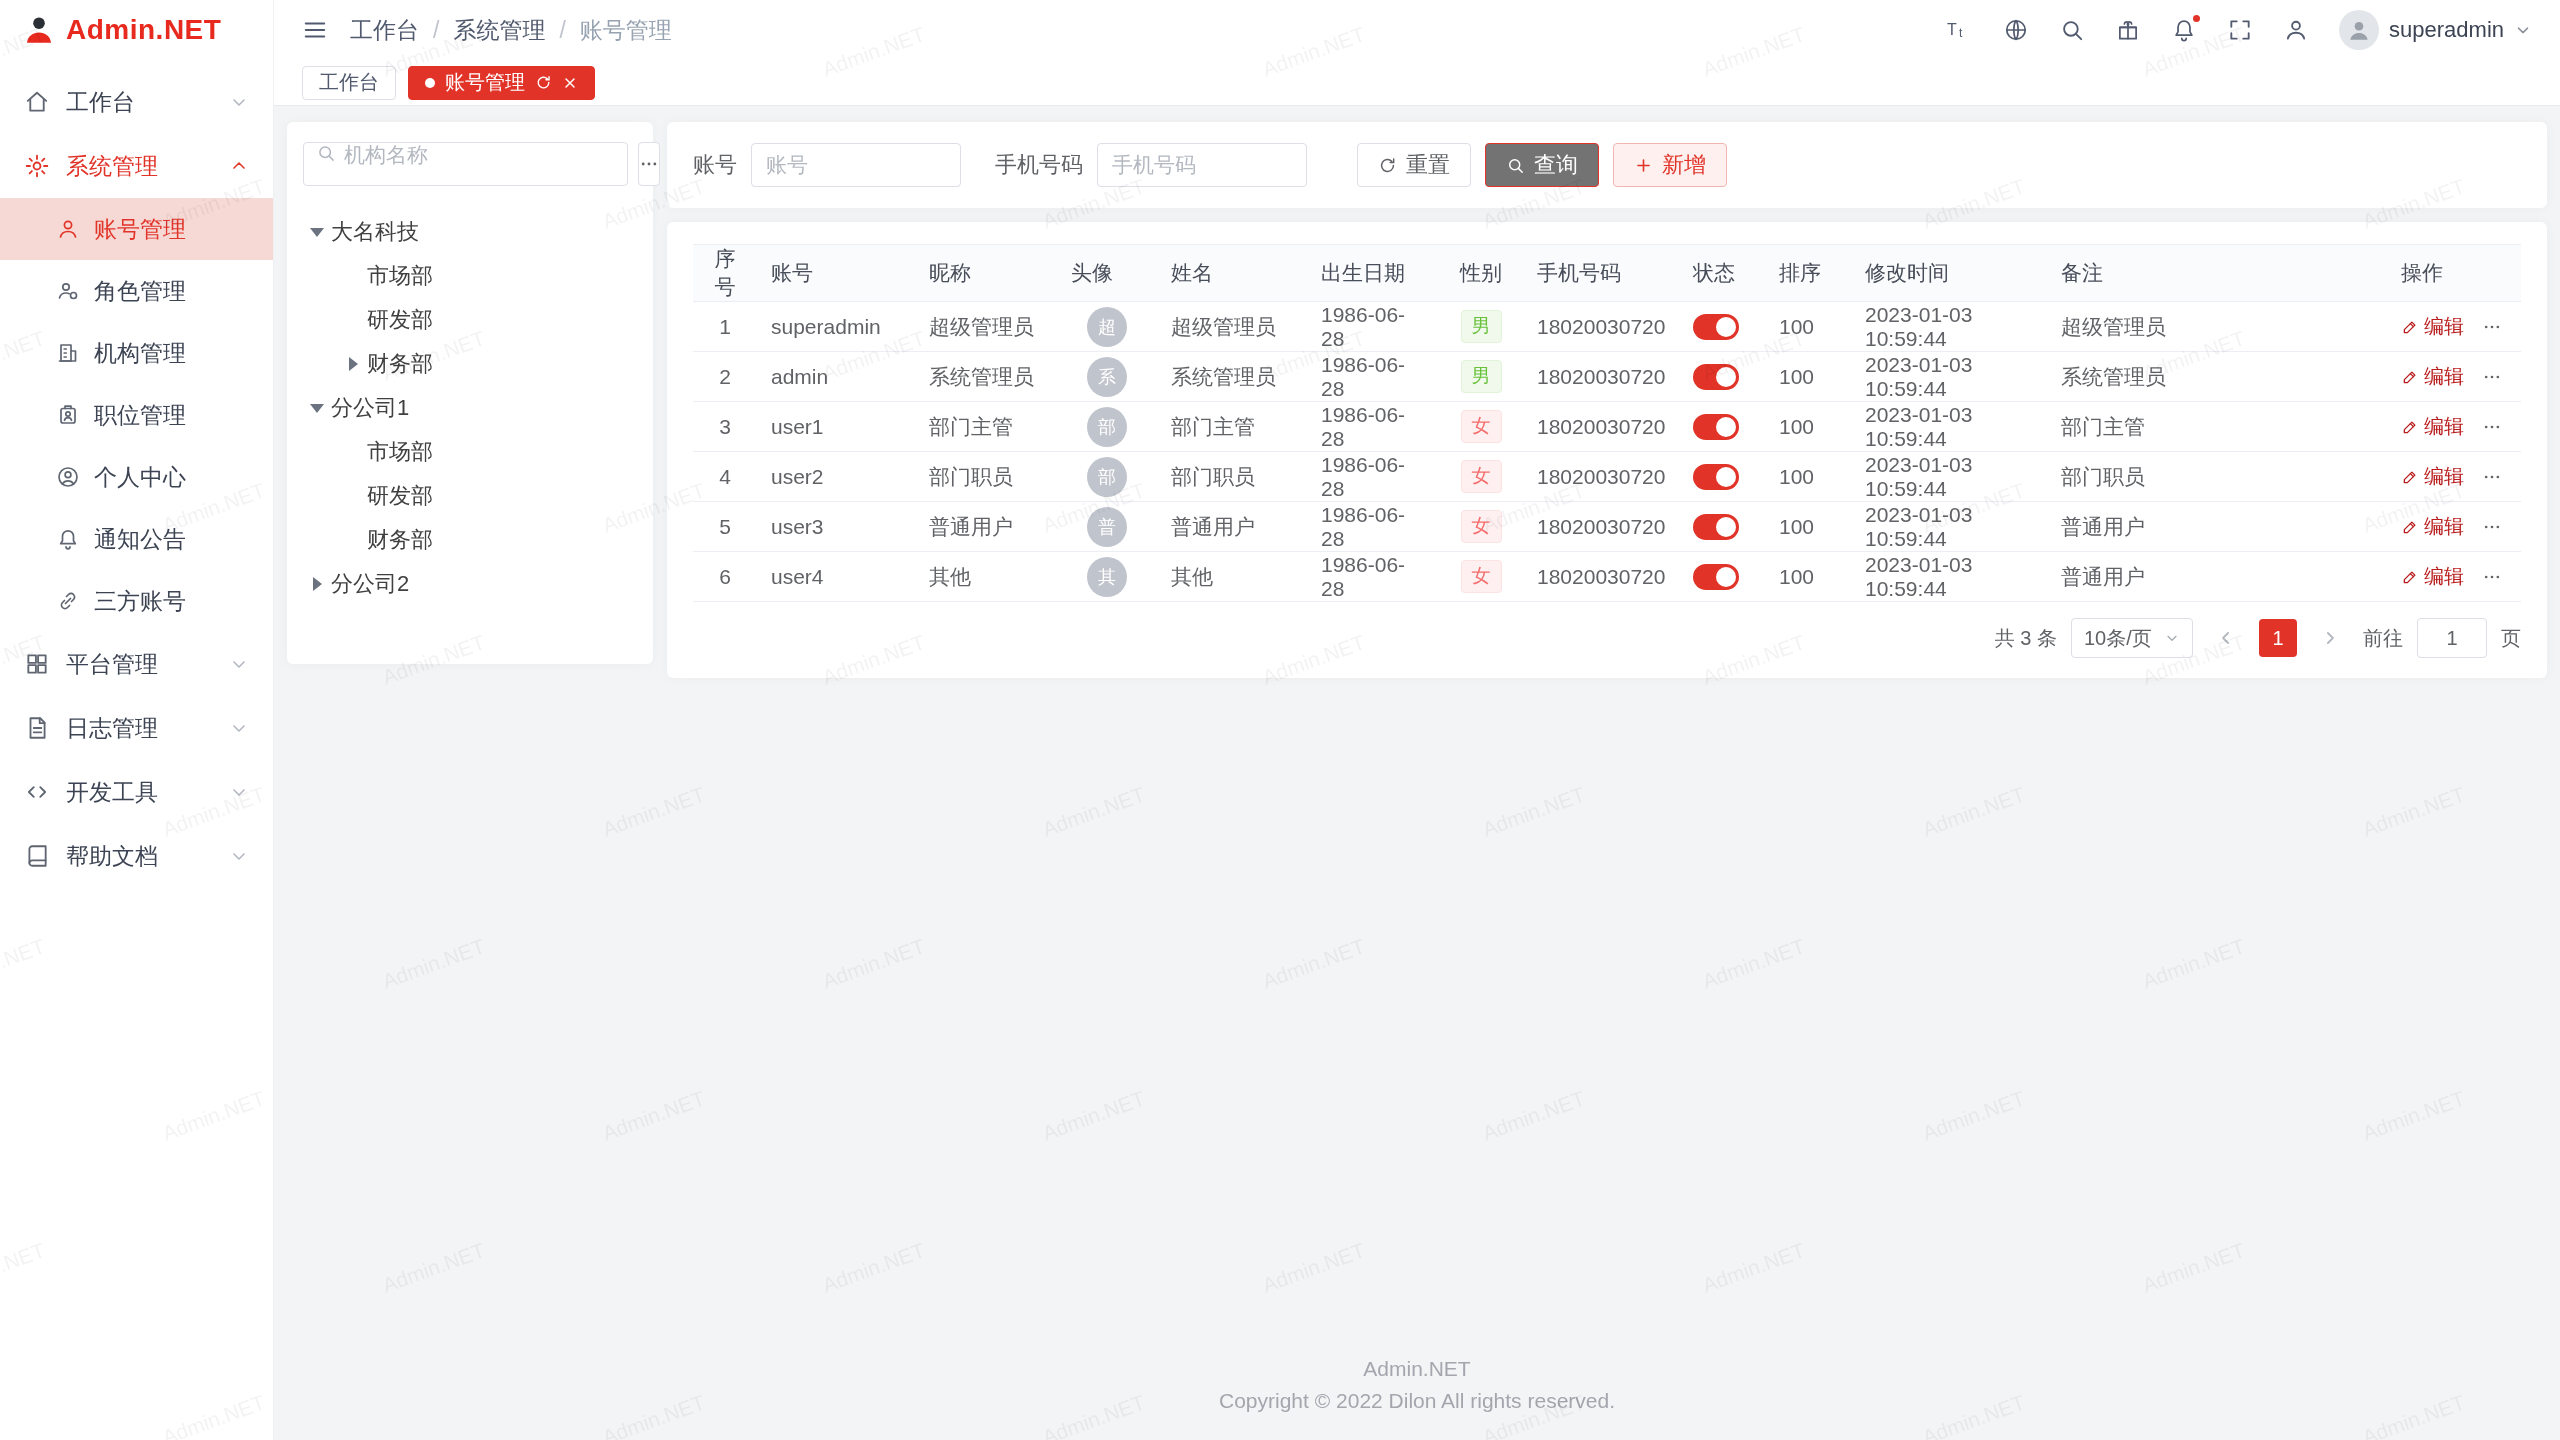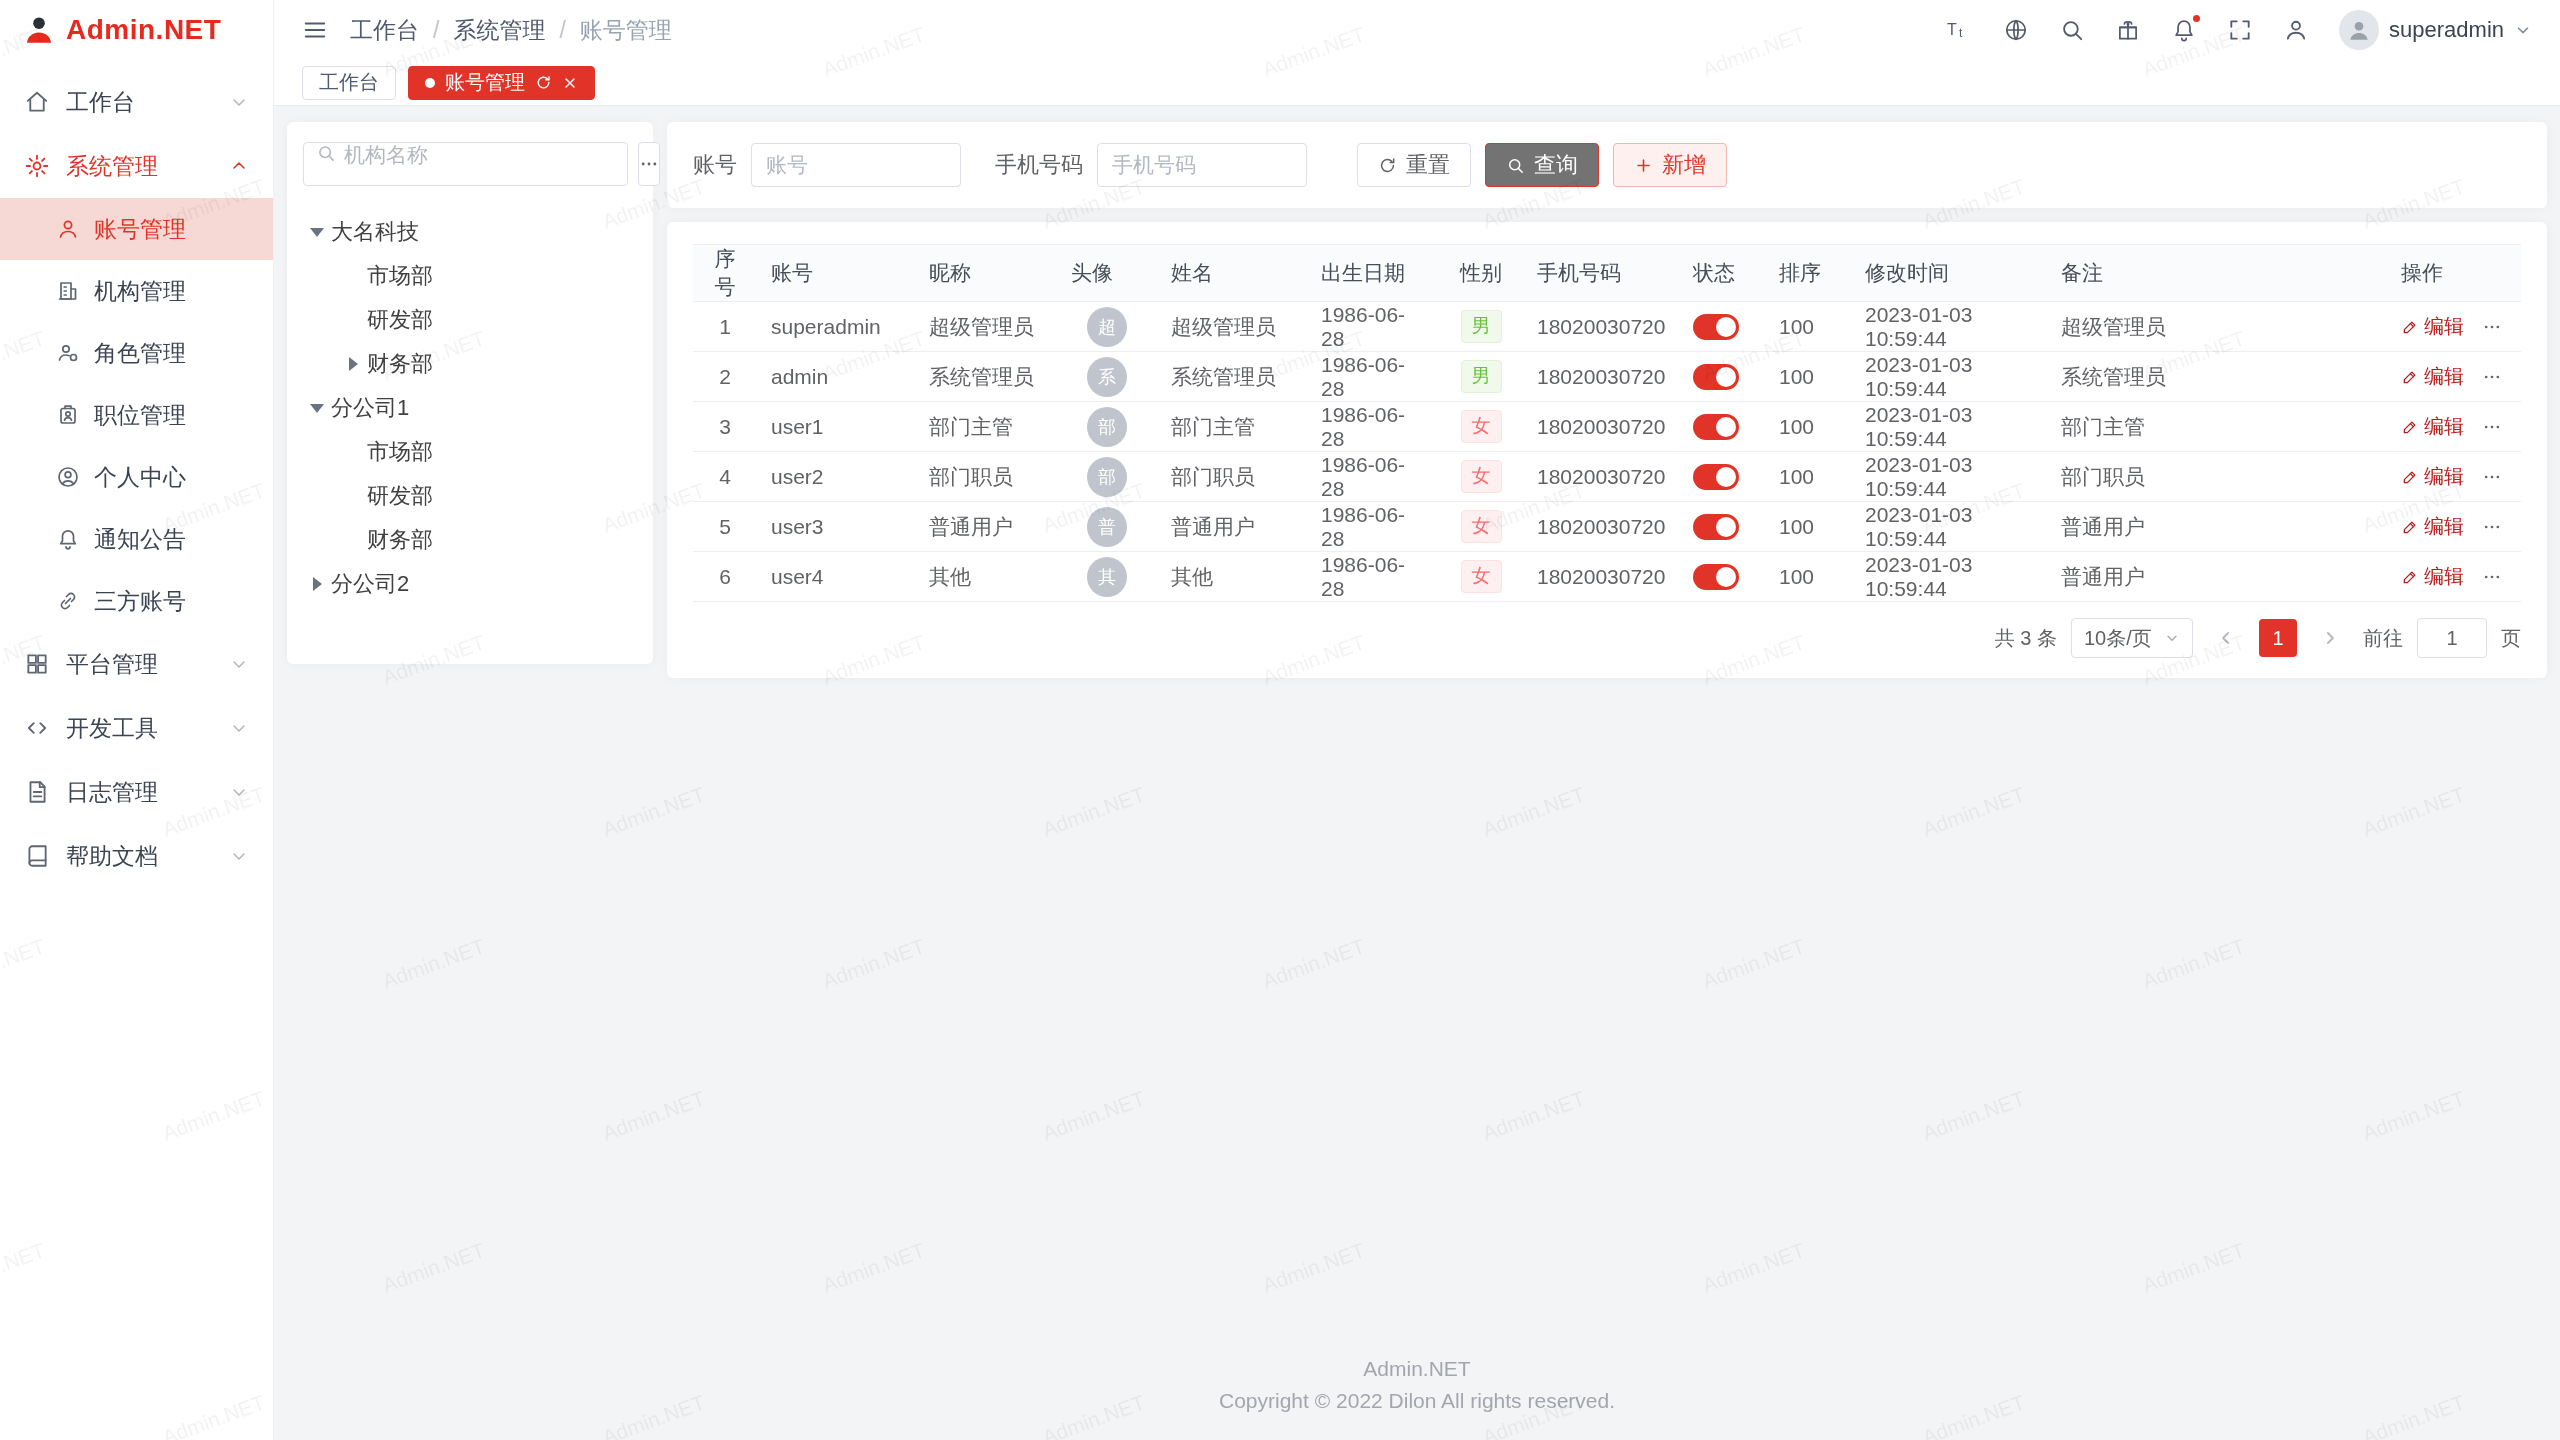--- a/index.html
+++ b/index.html
@@ -154,37 +154,37 @@
           <span class="mi-ic">
               <svg width="24" height="24" viewBox="0 0 24 24" fill="none" stroke="currentColor" stroke-width="1.7" stroke-linecap="round">
                 <circle cx="12" cy="8" r="3.6"></circle>
                 <path d="M4.5 20c.8-3.6 3.9-5.5 7.5-5.5s6.7 1.9 7.5 5.5"></path>
               </svg>
             </span>
           <span>账号管理</span>
         </div>
         <div class="submenu-item">
           <span class="mi-ic">
+              <svg width="24" height="24" viewBox="0 0 24 24" fill="none" stroke="currentColor" stroke-width="1.7" stroke-linecap="round">
+                <circle cx="10" cy="8" r="3.2"></circle>
+                <path d="M3.5 19c.7-3.2 3.4-5 6.5-5 1.2 0 2.3.2 3.2.7"></path>
+                <circle cx="17.5" cy="16.5" r="3"></circle>
+              </svg>
+            </span>
+          <span>角色管理</span>
+        </div>
+        <div class="submenu-item">
+          <span class="mi-ic">
               <svg width="24" height="24" viewBox="0 0 24 24" fill="none" stroke="currentColor" stroke-width="1.7" stroke-linecap="round" stroke-linejoin="round">
                 <rect x="5" y="4" width="10" height="16"></rect>
                 <path d="M15 10h4.5V20H3.5"></path>
                 <path d="M8.2 8h2M8.2 12h2M8.2 16h2"></path>
               </svg>
             </span>
           <span>机构管理</span>
-        </div>
-        <div class="submenu-item">
-          <span class="mi-ic">
-              <svg width="24" height="24" viewBox="0 0 24 24" fill="none" stroke="currentColor" stroke-width="1.7" stroke-linecap="round">
-                <circle cx="10" cy="8" r="3.2"></circle>
-                <path d="M3.5 19c.7-3.2 3.4-5 6.5-5 1.2 0 2.3.2 3.2.7"></path>
-                <circle cx="17.5" cy="16.5" r="3"></circle>
-              </svg>
-            </span>
-          <span>角色管理</span>
         </div>
         <div class="submenu-item">
           <span class="mi-ic">
               <svg width="24" height="24" viewBox="0 0 24 24" fill="none" stroke="currentColor" stroke-width="1.7" stroke-linecap="round" stroke-linejoin="round">
                 <rect x="5" y="5.5" width="14" height="14.5" rx="2"></rect>
                 <path d="M9 5.5V3.2h6v2.3"></path>
                 <circle cx="12" cy="11" r="2.2"></circle>
                 <path d="M8.5 17.3c.5-1.8 2-2.6 3.5-2.6s3 .8 3.5 2.6"></path>
               </svg>
             </span>
@@ -234,40 +234,40 @@
         <span class="chev">
             <svg width="20" height="20" viewBox="0 0 24 24" fill="none" stroke="currentColor" stroke-width="1.8" stroke-linecap="round" stroke-linejoin="round">
               <path d="M6 9.5l6 6 6-6"></path>
             </svg>
           </span>
       </div>
 
       <div class="menu-item">
         <span class="mi-ic">
             <svg width="26" height="26" viewBox="0 0 24 24" fill="none" stroke="currentColor" stroke-width="1.7" stroke-linecap="round" stroke-linejoin="round">
-              <path d="M9 7.5L4.5 12 9 16.5M15 7.5l4.5 4.5L15 16.5"></path>
-            </svg>
-          </span>
-        <span>开发工具</span>
+              <path d="M6 3h9l4 4v14H6z"></path>
+              <path d="M14.5 3v4.5H19"></path>
+              <path d="M9 12h7M9 16h7"></path>
+            </svg>
+          </span>
+        <span>日志管理</span>
         <span class="chev">
             <svg width="20" height="20" viewBox="0 0 24 24" fill="none" stroke="currentColor" stroke-width="1.8" stroke-linecap="round" stroke-linejoin="round">
               <path d="M6 9.5l6 6 6-6"></path>
             </svg>
           </span>
       </div>
 
       <div class="menu-item">
         <span class="mi-ic">
             <svg width="26" height="26" viewBox="0 0 24 24" fill="none" stroke="currentColor" stroke-width="1.7" stroke-linecap="round" stroke-linejoin="round">
-              <path d="M6 3h9l4 4v14H6z"></path>
-              <path d="M14.5 3v4.5H19"></path>
-              <path d="M9 12h7M9 16h7"></path>
-            </svg>
-          </span>
-        <span>日志管理</span>
+              <path d="M9 7.5L4.5 12 9 16.5M15 7.5l4.5 4.5L15 16.5"></path>
+            </svg>
+          </span>
+        <span>开发工具</span>
         <span class="chev">
             <svg width="20" height="20" viewBox="0 0 24 24" fill="none" stroke="currentColor" stroke-width="1.8" stroke-linecap="round" stroke-linejoin="round">
               <path d="M6 9.5l6 6 6-6"></path>
             </svg>
           </span>
       </div>
 
       <div class="menu-item">
         <span class="mi-ic">
             <svg width="26" height="26" viewBox="0 0 24 24" fill="none" stroke="currentColor" stroke-width="1.7" stroke-linecap="round" stroke-linejoin="round">

